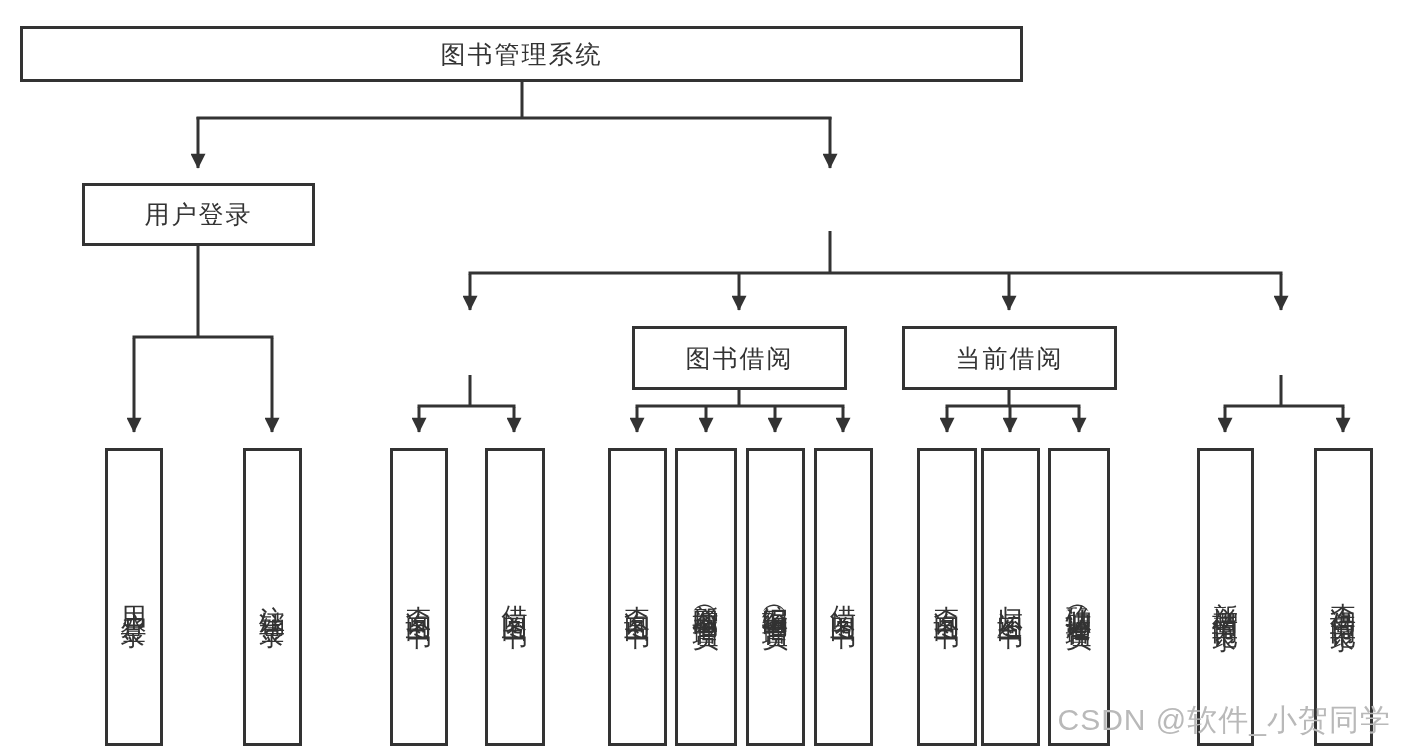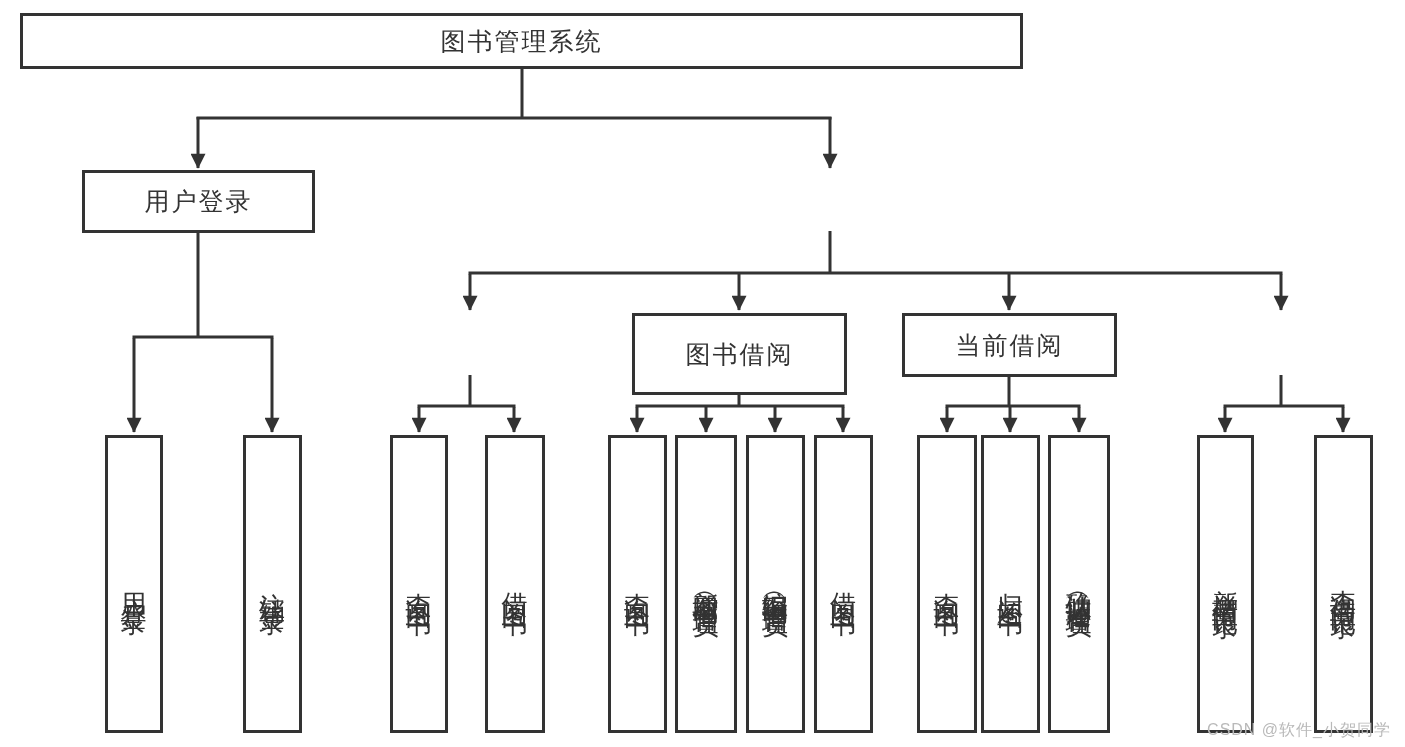--- a/index.html
+++ b/index.html
@@ -20,38 +20,39 @@
   .stage svg{position:absolute;left:0;top:0;color:var(--line);}
   .node{
     position:absolute;
     box-sizing:border-box;
     background:#fff;
     border:3px solid var(--line);
     display:flex;
     align-items:center;
     justify-content:center;
     text-align:center;
+    margin-top:13px;
   }
   .node.h span{
     font-size:25px;
     letter-spacing:2px;
     white-space:nowrap;
   }
   .node.v span{
     writing-mode:vertical-lr;
     text-orientation:mixed;
     font-size:26px;
     line-height:1;
     white-space:nowrap;
   }
   .watermark{
     position:absolute;
     right:14px;
     bottom:6px;
-    font-size:16px;
+    font-size:30px;
     color:var(--wm);
     letter-spacing:1px;
     white-space:nowrap;
   }
 </style>
 </head>
 <body>
 
 <div class="stage">
 
@@ -99,21 +100,21 @@
   </svg>
 
   <div class="node h" style="left:20px;top:13px;width:1003px;height:56px">
     <span>图书管理系统</span>
   </div>
 
   <div class="node h" style="left:82px;top:170px;width:233px;height:63px">
     <span>用户登录</span>
   </div>
 
-  <div class="node h" style="left:632px;top:313px;width:215px;height:82px">
+  <div class="node h" style="left:632px;top:313px;width:215px;height:64px">
     <span>图书借阅</span>
   </div>
   <div class="node h" style="left:902px;top:313px;width:215px;height:64px">
     <span>当前借阅</span>
   </div>
 
   <div class="node v" style="left:105px;top:435px;width:58px;height:298px">
     <span class="vlabel" style="letter-spacing: 6px;">用户登录</span>
   </div>
   <div class="node v" style="left:243px;top:435px;width:59px;height:298px">

